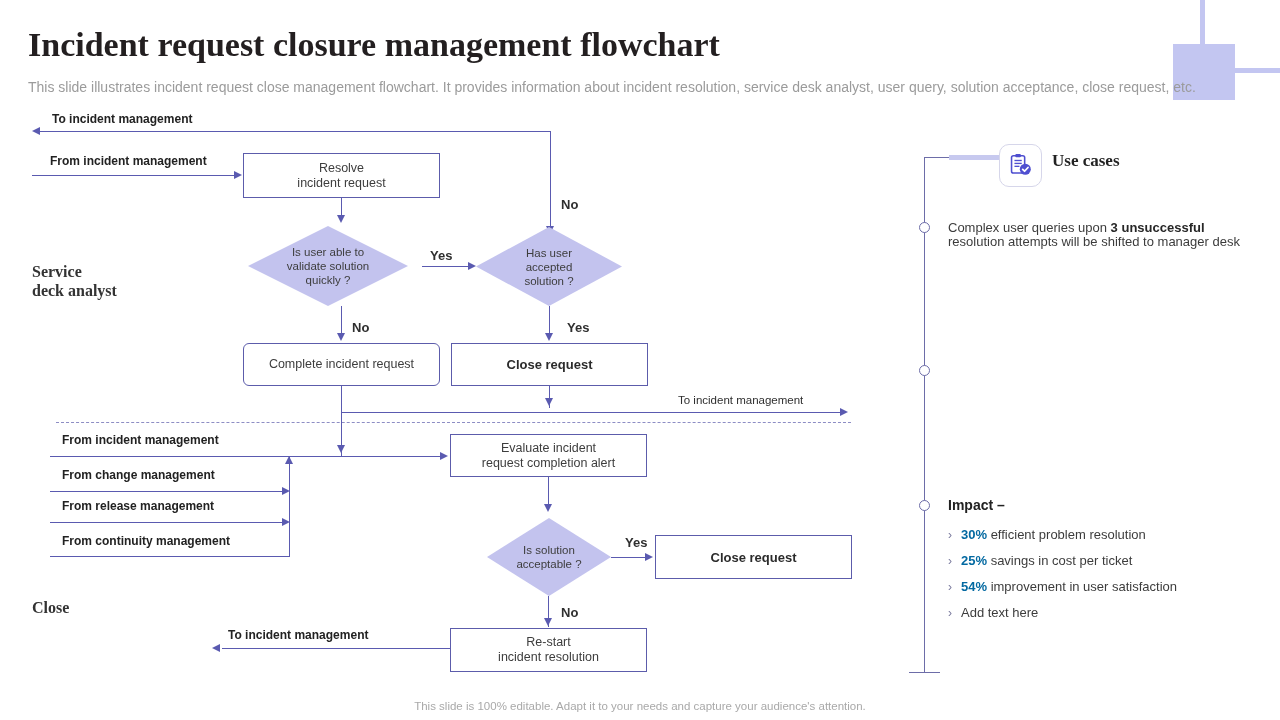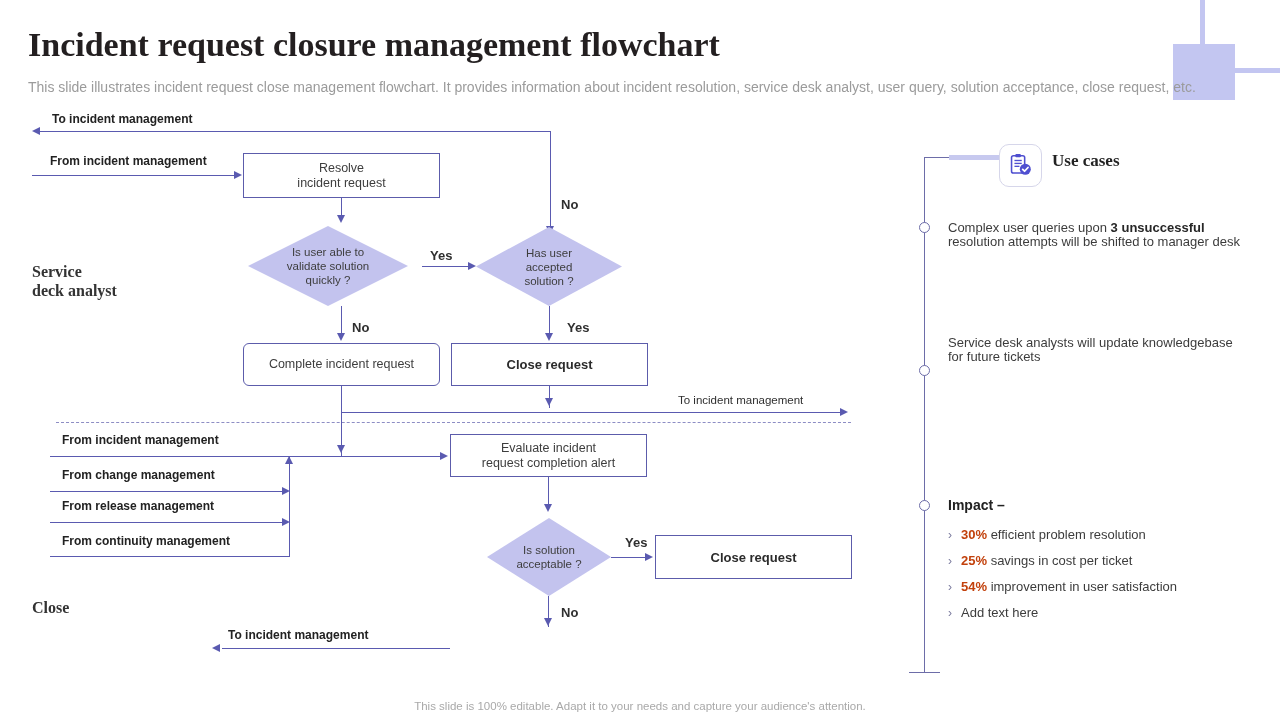--- a/index.html
+++ b/index.html
@@ -79,21 +79,21 @@
     position:absolute;left:1052px;top:151px;
     font-family:"Liberation Serif",serif;font-weight:700;font-size:17px;color:#222;white-space:nowrap;
   }
   .uc-text{position:absolute;font-size:13px;color:#3c3c3c;line-height:14px;width:300px;}
   .uc-text b{font-weight:700;color:#272727;}
   .imp-title{
     position:absolute;left:948px;top:497px;font-size:14px;font-weight:700;color:#222;white-space:nowrap;
   }
   .imp-item{position:absolute;font-size:13px;color:#3c3c3c;white-space:nowrap;}
   .imp-item .chev{color:#7a7a9e;margin-right:9px;font-size:12px;}
-  .imp-item b{font-weight:700;color:#c2410c;}
+  .imp-item b{font-weight:700;color:#0369a1;}
 </style>
 </head>
 <body>
 
 <div class="slide">
 
   <div class="deco-vline"></div>
   <div class="deco-square"></div>
   <div class="deco-hline"></div>
 
@@ -215,20 +215,26 @@
   <div class="ln lnh" style="left:611px;top:557px;width:35px;"></div>
   <div class="arrow ar-r" style="left:645px;top:553px;"></div>
   <div class="node bold" style="left:655px;top:535px;width:197px;height:44px;">
     <span>Close request</span>
   </div>
 
   <div class="ln lnv" style="left:548px;top:596px;height:31px;"></div>
   <div class="arrow ar-d" style="left:544px;top:618px;"></div>
   <div class="yn" style="left:561px;top:605px;">No</div>
 
+  <div class="node" style="left:450px;top:628px;width:197px;height:44px;">
+    <div>
+      <span>Re-start</span><br>
+      <span>incident resolution</span>
+    </div>
+  </div>
 
   <div class="lbl-b" style="left:228px;top:628px;">To incident management</div>
   <div class="ln lnh" style="left:222px;top:648px;width:228px;"></div>
   <div class="arrow ar-l" style="left:212px;top:644px;"></div>
 
   <div class="tl-top"></div>
   <div class="tl-bar"></div>
   <div class="tl-line"></div>
   <div class="tl-cap"></div>
 
@@ -245,23 +251,20 @@
   </div>
 
   <div class="uc-title">Use cases</div>
 
   <div class="tl-dot" style="left:919px;top:222px;"></div>
   <div class="uc-text" style="left:948px;top:221px;">
     <span>Complex user queries upon </span><b>3 unsuccessful</b><span> resolution attempts will be shifted to manager desk</span>
   </div>
 
   <div class="tl-dot" style="left:919px;top:365px;"></div>
-  <div class="uc-text" style="left:948px;top:336px;">
-    <span>Service desk analysts will update knowledgebase for future tickets</span>
-  </div>
 
   <div class="tl-dot" style="left:919px;top:500px;"></div>
   <div class="imp-title">Impact –</div>
 
   <div class="imp-item" style="left:948px;top:527px;">
     <span class="chev">›</span><b>30%</b><span> efficient problem resolution</span>
   </div>
   <div class="imp-item" style="left:948px;top:553px;">
     <span class="chev">›</span><b>25%</b><span> savings in cost per ticket</span>
   </div>

